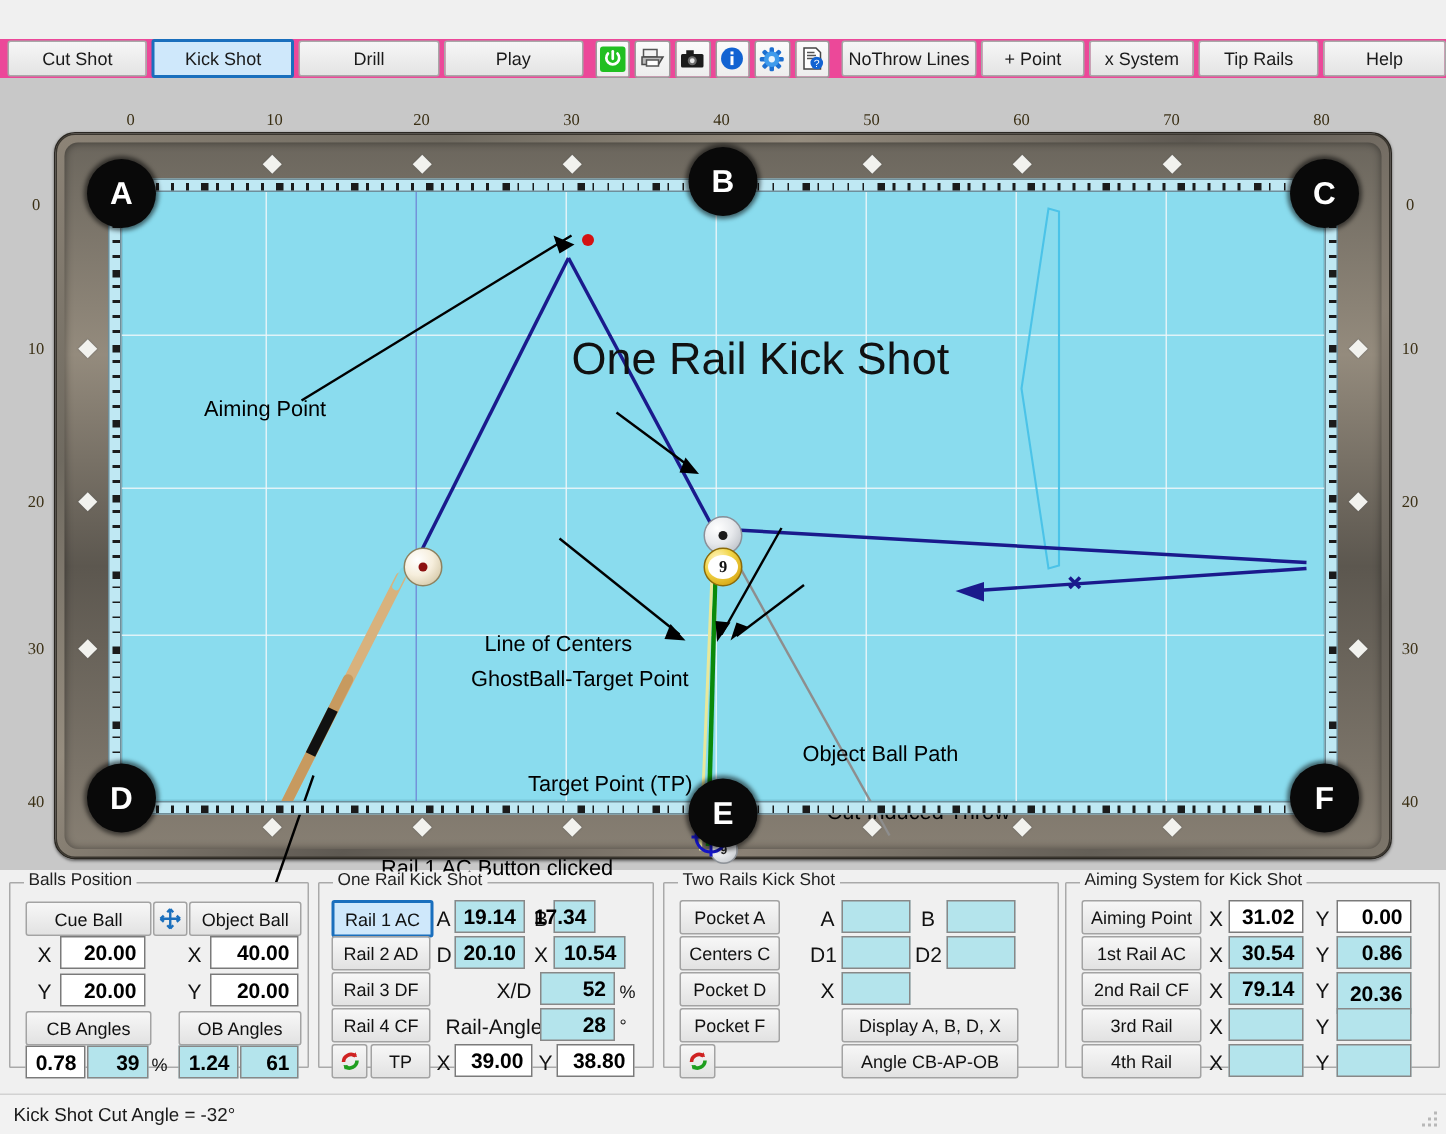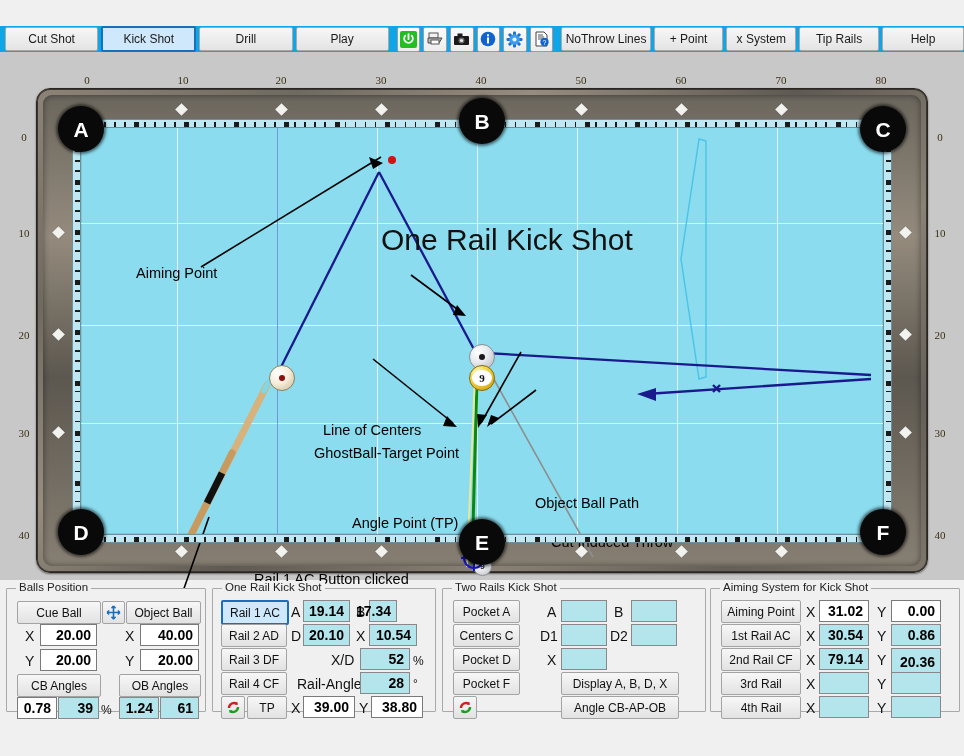--- a/index.html
+++ b/index.html
@@ -17,21 +17,21 @@
       linear-gradient(#f3e6c8,#d9c69a);border-radius:2px;position:relative;flex:none;}
   .tb-icon:after{content:"";position:absolute;left:3px;top:2px;right:3px;bottom:2px;border:1px solid #3b6ea5;border-radius:1px;background:#8fd3e8;}
   .tb-title{color:#fff;font-size:12.5px;letter-spacing:.1px;}
   .tb-btns{margin-left:auto;display:flex;height:26px;}
   .tb-btn{width:46px;height:26px;display:flex;align-items:center;justify-content:center;color:#fff;font-size:13px;}
   .tb-btn.close{font-size:14px;}
   .tb-min span{display:block;width:11px;height:1px;background:#fff;}
   .tb-max span{display:block;width:10px;height:10px;border:1px solid #9fd0f2;}
 
   
-  .toolbar{position:absolute;left:0;top:26px;width:964px;height:26px;background:#0ea5e9;display:flex;align-items:center;}
+  .toolbar{position:absolute;left:0;top:26px;width:964px;height:26px;background:#ec4899;display:flex;align-items:center;}
   .tbtn{height:22px;background:linear-gradient(#f6f6f6,#e4e4e4);border:1px solid #a8a8a8;border-radius:2px;
         font-size:12px;color:#1a1a1a;display:flex;align-items:center;justify-content:center;margin-left:3px;cursor:default;}
   .tbtn.sel{background:#cfe8fb;border:2px solid #1a6fbd;font-weight:400;}
   .w-tab{width:97px;}
   .w-nothrow{width:93px;}
   .w-sys{width:72px;}
   .w-tip{width:83px;}
   .w-help{width:85px;}
   .icbtn{width:23px;height:23px;border:1px solid #9c9c9c;background:linear-gradient(#fbfbfb,#ededed);border-radius:2px;
         margin-left:3px;display:flex;align-items:center;justify-content:center;position:relative;}
@@ -276,21 +276,21 @@
         <svg width="30" height="30" style="position:absolute;left:378px;top:416px">
           <circle cx="15" cy="15" r="10" fill="none" stroke="#1414c8" stroke-width="2"></circle>
           <path d="M15 2 v26 M2 15 h26" stroke="#1414c8" stroke-width="2"></path>
           <circle cx="15" cy="15" r="3.4" fill="#d41212"></circle>
         </svg>
 
         <div class="bigtitle" style="left:300px;top:96px">One Rail Kick Shot</div>
         <div class="shotlabel" style="left:55px;top:138px">Aiming Point</div>
         <div class="shotlabel" style="left:242px;top:295px">Line of Centers</div>
         <div class="shotlabel" style="left:233px;top:318px">GhostBall-Target Point</div>
-        <div class="shotlabel" style="left:271px;top:388px">Angle Point (TP)</div>
+        <div class="shotlabel" style="left:271px;top:388px">Target Point (TP)</div>
         <div class="shotlabel" style="left:454px;top:368px">Object Ball Path</div>
         <div class="shotlabel" style="left:470px;top:407px">Cut Induced Throw</div>
         <div class="shotlabel" style="left:173px;top:444px">Rail 1 AC Button clicked</div>
       </div>
 
       <div class="railstrip" id="rail-top" style="left:45px;top:31px;width:802px;height:9px">
           <div class="tick" style="left: 2px; top: 1.5px; width: 5px; height: 5px;"></div>
           <div class="tick" style="left: 12.02px; top: 1.5px; width: 1.5px; height: 5px;"></div>
           <div class="tick" style="left: 22.04px; top: 1.5px; width: 1.5px; height: 5px;"></div>
           <div class="tick" style="left: 32.06px; top: 1.5px; width: 1.5px; height: 5px;"></div>
@@ -717,13 +717,26 @@
       <div class="fld cy" style="left:180px;top:83px;width:50px;height:22px"></div>
 
       <div class="pbtn" style="left:10px;top:107px;width:78px;height:21px">4th Rail</div>
       <div class="lbl big" style="left:95px;top:111px">X</div>
       <div class="fld cy" style="left:108px;top:107px;width:50px;height:22px"></div>
       <div class="lbl big" style="left:166px;top:111px">Y</div>
       <div class="fld cy" style="left:180px;top:107px;width:50px;height:22px"></div>
     </div>
   </div>
 
+  <div class="statusbar">
+    <div class="txt">Kick Shot Cut Angle = -32°</div>
+    <svg class="grip" viewBox="0 0 12 12">
+      <g fill="#8a8a8a">
+          <rect x="8" y="8" width="2" height="2"></rect>
+          <rect x="4" y="8" width="2" height="2"></rect>
+          <rect x="8" y="4" width="2" height="2"></rect>
+          <rect x="0" y="8" width="2" height="2"></rect>
+          <rect x="4" y="4" width="2" height="2"></rect>
+          <rect x="8" y="0" width="2" height="2"></rect>
+        </g>
+    </svg>
+  </div>
 </div>
 
 </body></html>

